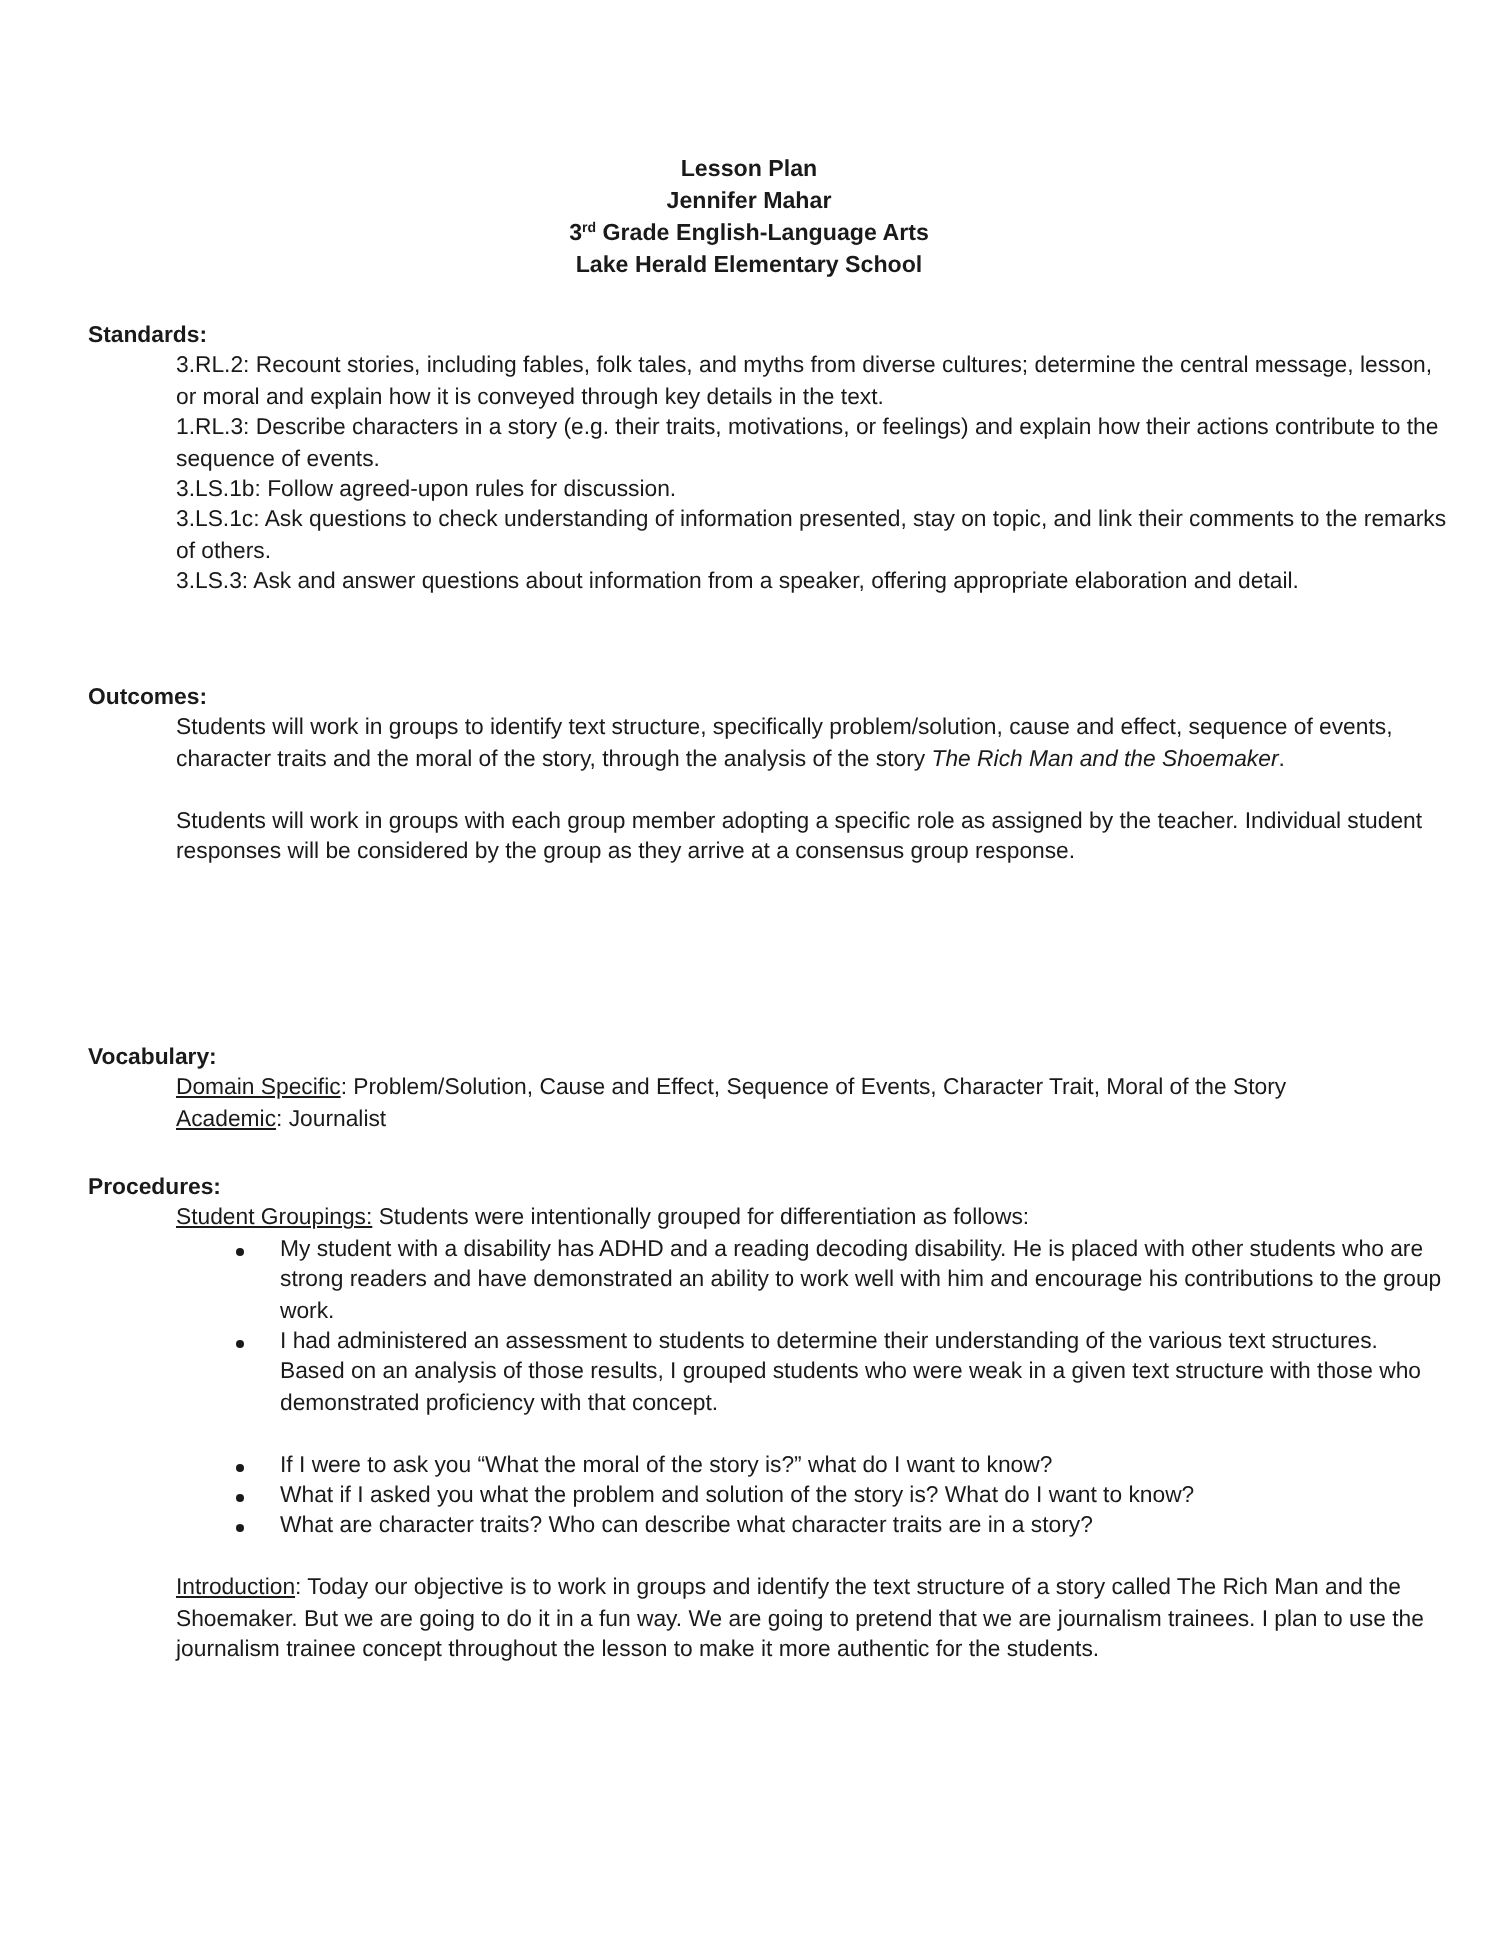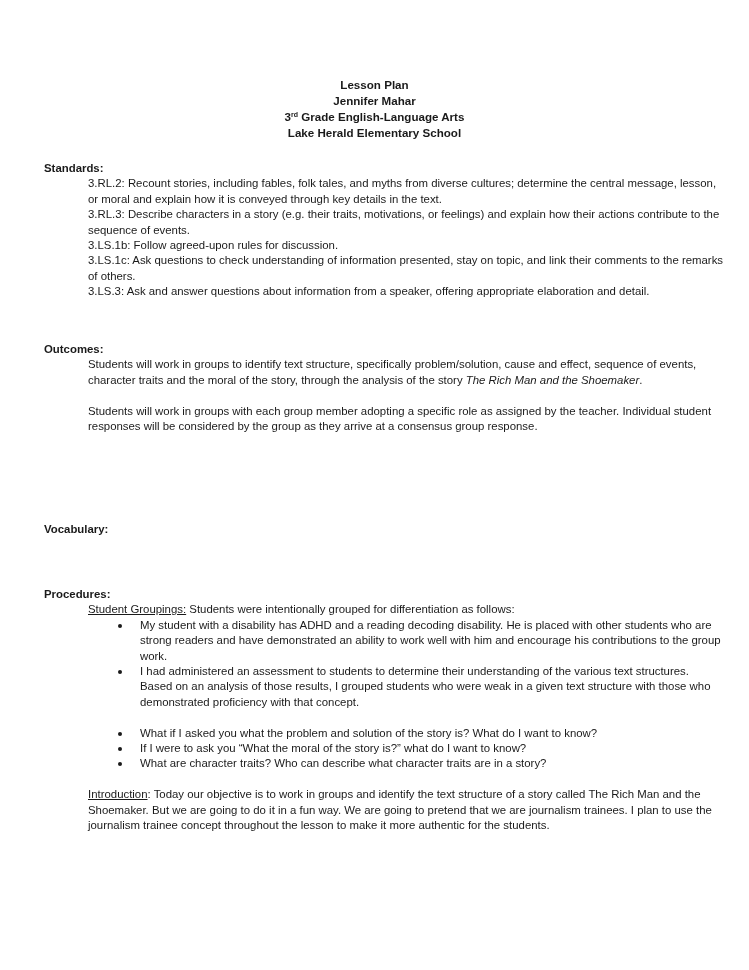--- a/index.html
+++ b/index.html
@@ -39,53 +39,57 @@
     <div>Lesson Plan</div>
     <div>Jennifer Mahar</div>
     <div><span>3</span><sup>rd</sup><span> Grade English-Language Arts</span></div>
     <div>Lake Herald Elementary School</div>
   </div>
 
   <div class="section" style="top:161px;">
     <p class="section-title">Standards:</p>
     <div class="indent">
       <p>3.RL.2:  Recount stories, including fables, folk tales, and myths from diverse cultures; determine the central message, lesson, or moral and explain how it is conveyed through key details in the text.</p>
-      <p>3.RL.3:  Describe characters in a story (e.g. their traits, motivations, or feelings) and explain how their actions contribute to the sequence of events.</p>
+      <p>1.RL.3:  Describe characters in a story (e.g. their traits, motivations, or feelings) and explain how their actions contribute to the sequence of events.</p>
       <p>3.LS.1b:  Follow agreed-upon rules for discussion.</p>
       <p>3.LS.1c:  Ask questions to check understanding of information presented, stay on topic, and link their comments to the remarks of others.</p>
       <p>3.LS.3:  Ask and answer questions about information from a speaker, offering appropriate elaboration and detail.</p>
     </div>
   </div>
 
   <div class="section" style="top:342px;">
     <p class="section-title">Outcomes:</p>
     <div class="indent">
       <p><span>Students will work in groups to identify text structure, specifically problem/solution, cause and effect, sequence of events, character traits and the moral of the story, through the analysis of the story </span><span class="i">The Rich Man and the Shoemaker</span><span>.</span></p>
       <div class="gap"></div>
       <p>Students will work in groups with each group member adopting a specific role as assigned by the teacher. Individual student responses will be considered by the group as they arrive at a consensus group response.</p>
       <div class="gap"></div>
     </div>
   </div>
 
   <div class="section" style="top:522px;">
     <p class="section-title">Vocabulary:</p>
+    <div class="indent">
+      <p><span class="u">Domain Specific</span><span>: Problem/Solution, Cause and Effect, Sequence of Events, Character Trait, Moral of the Story</span></p>
+      <p><span class="u">Academic</span><span>:  Journalist</span></p>
+    </div>
   </div>
 
   <div class="section" style="top:587px;">
     <p class="section-title">Procedures:</p>
     <div class="indent">
       <p><span class="u">Student Groupings:</span><span>  Students were intentionally grouped for differentiation as follows:</span></p>
       <ul class="bullets">
         <li>My student with a disability has ADHD and a reading decoding disability.  He is placed with other students who are strong readers and have demonstrated an ability to work well with him and encourage his contributions to the group work.</li>
         <li>I had administered an assessment to students to determine their understanding of the various text structures.  Based on an analysis of those results, I grouped students who were weak in a given text structure with those who demonstrated proficiency with that concept.</li>
       </ul>
       <div class="gap"></div>
       <ul class="bullets">
+        <li>If I were to ask you “What the moral of the story is?” what do I want to know?</li>
         <li>What if I asked you what the problem and solution of the story is?  What do I want to know?</li>
-        <li>If I were to ask you “What the moral of the story is?” what do I want to know?</li>
         <li>What are character traits?  Who can describe what character traits are in a story?</li>
       </ul>
       <div class="gap"></div>
       <p><span class="u">Introduction</span><span>:  Today our objective is to work in groups and identify the text structure of a story called The Rich Man and the Shoemaker.  But we are going to do it in a fun way.  We are going to pretend that we are journalism trainees.  I plan to use the journalism trainee concept throughout the lesson to make it more authentic for the students.</span></p>
     </div>
   </div>
 
 </div>
 
 </body></html>

